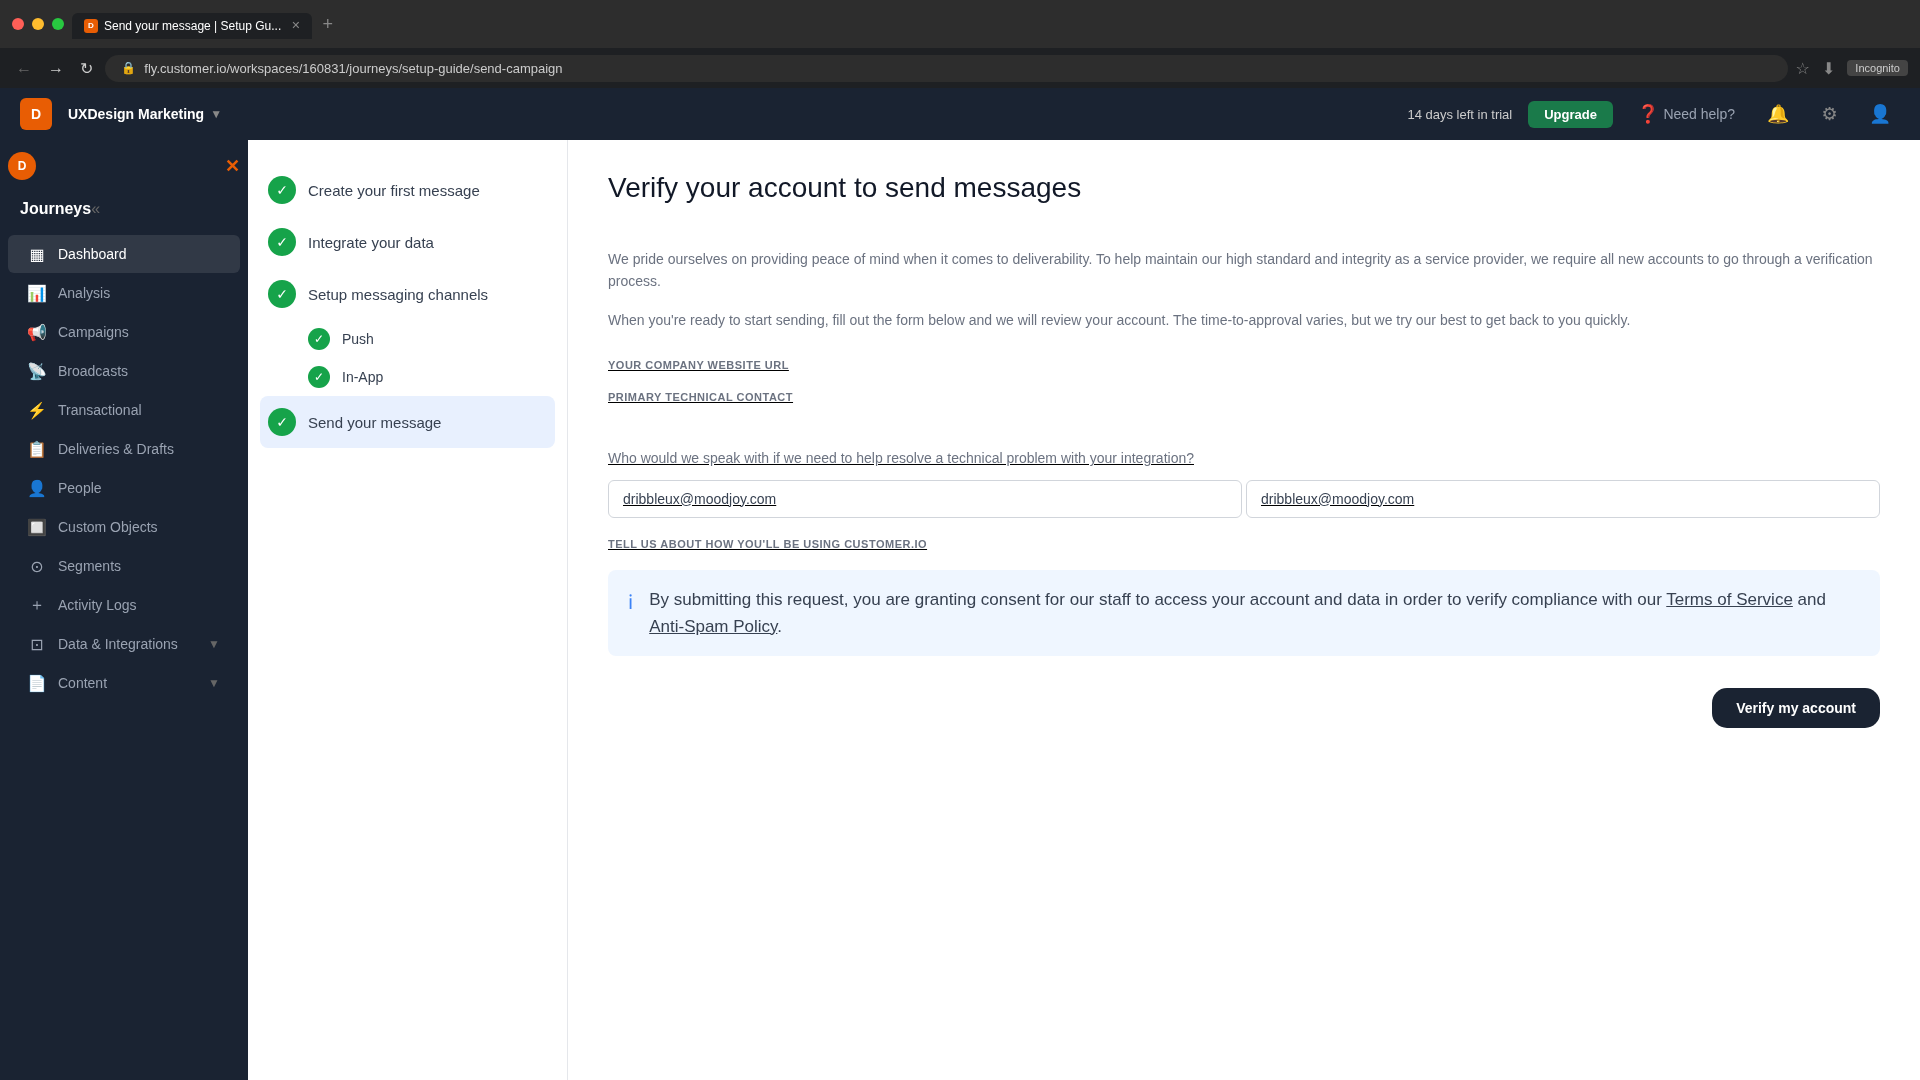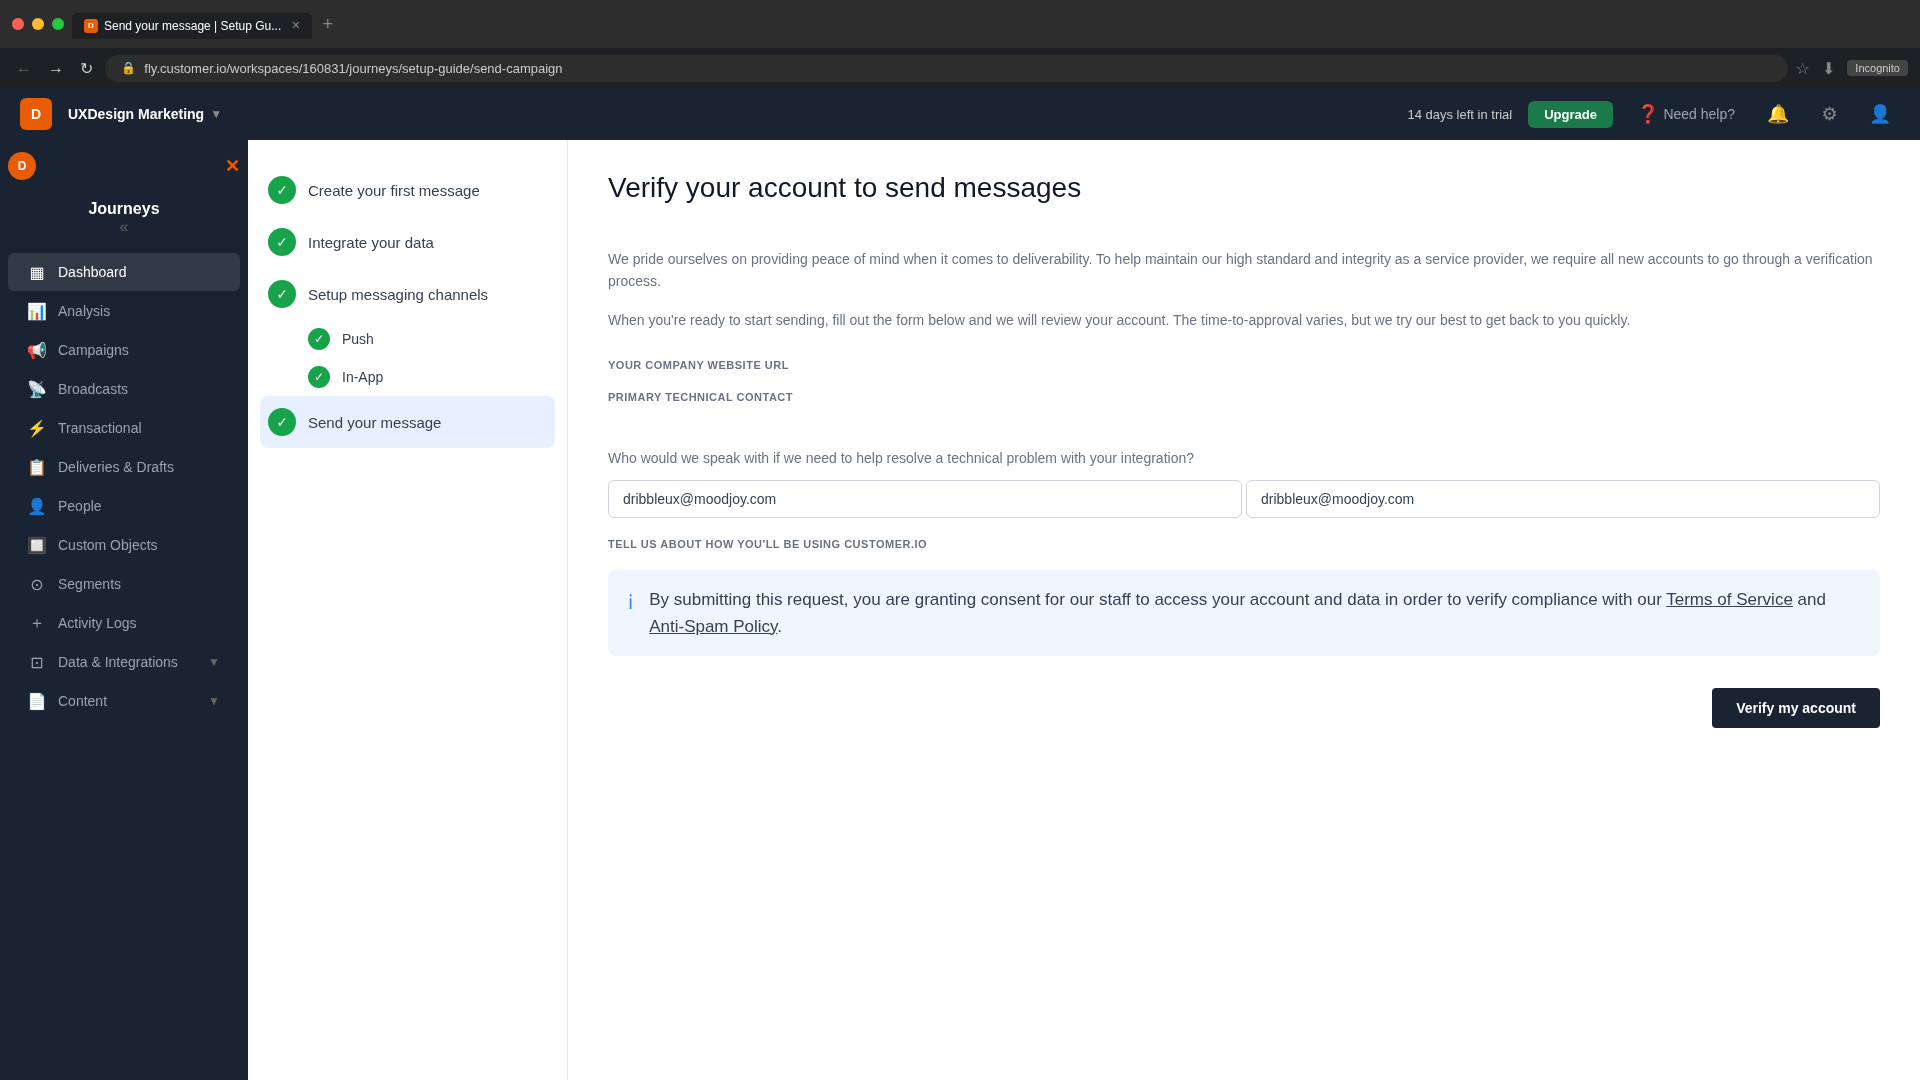--- a/index.html
+++ b/index.html
@@ -40,21 +40,21 @@
     .nav-spacer { flex: 1; }
     .trial-text { color: #ccc; font-size: 13px; }
     .upgrade-btn { background: #1a7a4a; color: white; border: none; padding: 6px 16px; border-radius: 6px; font-size: 13px; font-weight: 600; cursor: pointer; }
     .nav-icon-btn { color: #888; font-size: 18px; cursor: pointer; padding: 4px 8px; display: flex; align-items: center; }
 
     
     .main { display: flex; flex: 1; overflow: hidden; }
 
     
     .sidebar { width: 248px; background: #1a2332; display: flex; flex-direction: column; overflow-y: auto; flex-shrink: 0; }
-    .sidebar-header { padding: 16px 20px 8px; display: flex; align-items: center; justify-content: flex-start; flex-direction: column; }
+    .sidebar-header { padding: 16px 20px 8px; display: flex; align-items: center; justify-content: flex-start; }
     .sidebar-title { color: #fff; font-size: 16px; font-weight: 700; }
     .sidebar-collapse { color: #666; font-size: 16px; cursor: pointer; }
     .sidebar-item { padding: 10px 20px; display: flex; align-items: center; gap: 12px; color: #9aa3b2; font-size: 14px; cursor: pointer; border-radius: 6px; margin: 1px 8px; }
     .sidebar-item.active { background: rgba(255,255,255,0.1); color: #fff; }
     .sidebar-icon { width: 18px; height: 18px; display: flex; align-items: center; justify-content: center; font-size: 16px; flex-shrink: 0; }
     .sidebar-section { margin-top: 8px; }
 
     
     .steps-panel { width: 320px; background: #fff; border-right: 1px solid #e5e7eb; padding: 24px 20px; overflow-y: auto; flex-shrink: 0; }
     .step-item { display: flex; align-items: center; gap: 12px; padding: 12px 0; }
@@ -66,33 +66,33 @@
     .step-active { background: #e8f0fe; border-radius: 8px; margin: 0 -8px; padding: 12px 8px; }
     .step-active .step-check { background: #16a34a; }
 
     
     .content-area { flex: 1; background: #fff; overflow-y: auto; padding: 32px 40px; }
     .page-title { font-size: 28px; font-weight: 400; color: #111827; margin-bottom: 12px; }
     .page-desc { font-size: 14px; color: #6b7280; line-height: 1.6; margin-bottom: 16px; margin-top: 44px; }
     .page-desc2 { font-size: 14px; color: #6b7280; line-height: 1.6; margin-bottom: 28px; }
 
     .form-label { font-size: 11px; font-weight: 600; color: #6b7280; text-transform: uppercase; letter-spacing: 0.5px; margin-bottom: 6px; display: block; }
-    .form-group { margin-bottom: 20px; }
+    .form-group { margin-bottom: 20px; text-decoration: underline; }
     .form-input { width: 100%; padding: 10px 14px; border: 1px solid #d1d5db; border-radius: 6px; font-size: 14px; color: #374151; outline: none; }
     .form-row { display: flex; gap: 4px; }
     .form-row .form-input { flex: 1; }
     .form-textarea { width: 100%; padding: 12px 14px; border: 1px solid #d1d5db; border-radius: 6px; font-size: 14px; color: #9ca3af; outline: none; resize: none; height: 120px; line-height: 1.6; }
     .form-textarea::placeholder { color: #9ca3af; }
 
     .consent-box { background: #eff6ff; border-radius: 8px; padding: 16px 20px; display: flex; gap: 16px; margin-bottom: 32px; }
     .consent-icon { color: #3b82f6; font-size: 20px; flex-shrink: 0; margin-top: 2px; }
     .consent-text { font-size: 17px; color: #374151; line-height: 1.6; }
     .consent-text a { color: #374151; text-decoration: underline; cursor: pointer; }
 
-    .verify-btn { background: #1a2332; color: #fff; border: none; padding: 12px 24px; border-radius: 4px; font-size: 14px; font-weight: 600; cursor: pointer; float: right; }
+    .verify-btn { background: #1a2332; color: #fff; border: none; padding: 12px 24px; border-radius: 15px; font-size: 14px; font-weight: 600; cursor: pointer; float: right; }
 
     
     ::-webkit-scrollbar { width: 6px; }
     ::-webkit-scrollbar-track { background: transparent; }
     ::-webkit-scrollbar-thumb { background: #d1d5db; border-radius: 3px; }
   </style>
 </head>
 <body>
 
 <div class="browser-chrome">

